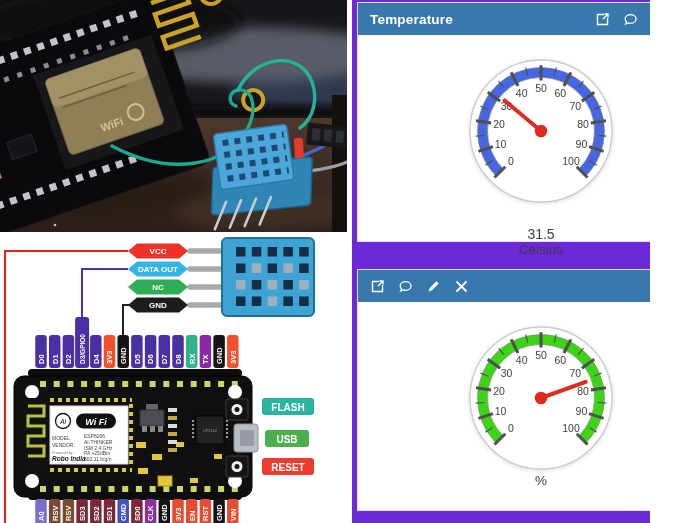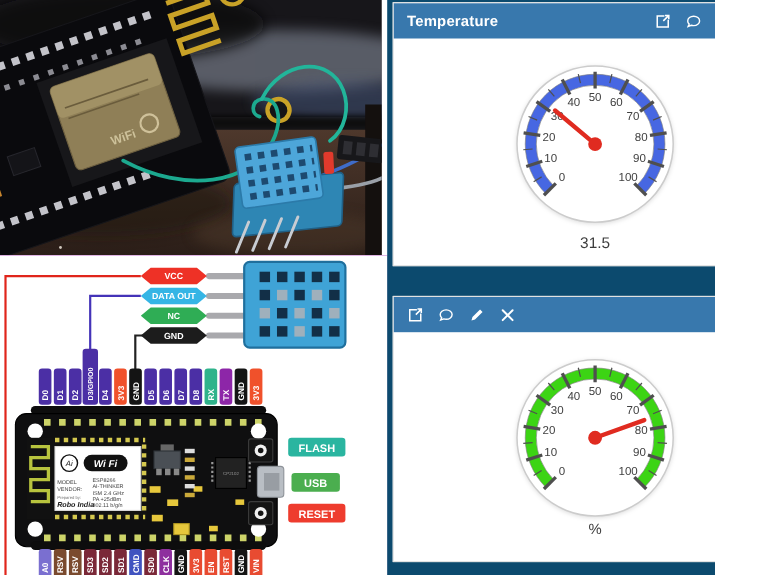--- a/index.html
+++ b/index.html
@@ -1,33 +1,33 @@
 <!DOCTYPE html>
 <html><head>
 <meta charset="utf-8">
 <style>
   html,body{margin:0;padding:0;}
   body{width:697px;height:523px;overflow:hidden;background:#fff;position:relative;
        font-family:"Liberation Sans",sans-serif;}
   .photo{position:absolute;left:0;top:0;width:347px;height:232px;overflow:hidden;}
   .photo svg{display:block;}
-  .diagram{position:absolute;left:0;top:232px;width:352px;height:291px;background:#a21caf;}
-  .panel{position:absolute;left:352px;top:0;width:298px;height:523px;background:#0c4a6e;overflow:hidden;}
+  .diagram{position:absolute;left:0;top:232px;width:352px;height:291px;background:#737373;}
+  .panel{position:absolute;left:352px;top:0;width:298px;height:523px;background:#6d28d9;overflow:hidden;}
   .widget{position:absolute;left:5px;width:352px;background:#fff;border:1px solid #e2e2e2;box-sizing:border-box;}
   .widget.temp{top:2px;height:240px;}
   .widget.hum{top:269px;height:242px;}
   .widget-header{height:32px;background:#3878ad;display:flex;align-items:center;padding:0 10px 0 12px;}
   .widget-title{flex:1;color:#fff;font-size:13.5px;font-weight:bold;letter-spacing:.2px;}
   .widget-actions{display:flex;gap:13px;align-items:center;padding-right:4px;}
   .wicon{width:15px;height:15px;display:inline-block;cursor:pointer;}
   .wicon svg{display:block;}
   .widget-body{position:relative;}
   .gauge-wrap{width:150px;margin:21px 0 0 108px;text-align:center;}
   svg.gauge{display:block;width:150px;height:150px;filter:drop-shadow(0 1px 2px rgba(0,0,0,.13));}
-  .gauge-value{margin-top:7px;font-size:14px;color:#3d3d3d;line-height:1.1;}
+  .gauge-value{margin-top:21px;font-size:14px;color:#3d3d3d;line-height:1.1;}
   .gauge-units{font-size:13.5px;color:#3d3d3d;line-height:1.25;}
 </style>
 </head>
 <body>
 
 <div class="photo">
 <svg width="347" height="232" viewBox="0 0 347 232">
   <defs>
     <linearGradient id="desk" x1="0" y1="0" x2="0" y2="1">
       <stop offset="0" stop-color="#4e382c"></stop>
@@ -438,20 +438,21 @@
             <line x1="124.87826120005445" y1="67.10005951546833" x2="139.98989281116008" y2="64.70661220035281" stroke="#4f4f4f" stroke-width="3"></line>
             <text x="116.97675447529335" y="71.85153523579018" text-anchor="middle" font-size="10.5" fill="#404040">80</text>
             <line x1="123.02835407290526" y1="90.60535821593484" x2="137.5795187722211" y2="95.33331822987154" stroke="#4f4f4f" stroke-width="3"></line>
             <text x="115.41990194254403" y="91.63322226093527" text-anchor="middle" font-size="10.5" fill="#404040">90</text>
             <line x1="110.70889244992065" y1="110.70889244992065" x2="121.52762620207483" y2="121.52762620207483" stroke="#4f4f4f" stroke-width="3"></line>
             <text x="105.05203820042827" y="108.55203820042827" text-anchor="middle" font-size="10.5" fill="#404040">100</text>
             <line x1="75" y1="75" x2="38.639547359078314" y2="44.4358464251455" stroke="#e02b20" stroke-width="4" stroke-linecap="round"></line>
             <circle cx="75" cy="75" r="6.3" fill="#e02b20"></circle>
           </svg>
         <div class="gauge-value">31.5</div>
+        <div class="gauge-units">Celsius</div>
       </div>
     </div>
   </div>
 
   <div class="widget hum">
     <div class="widget-header">
       <span class="widget-actions">
         <span class="wicon">
           <svg width="15" height="15" viewBox="0 0 15 15">
               <path d="M12.5 6V12.5H2.5V2.5H9" fill="none" stroke="#fff" stroke-width="1.4"></path>

